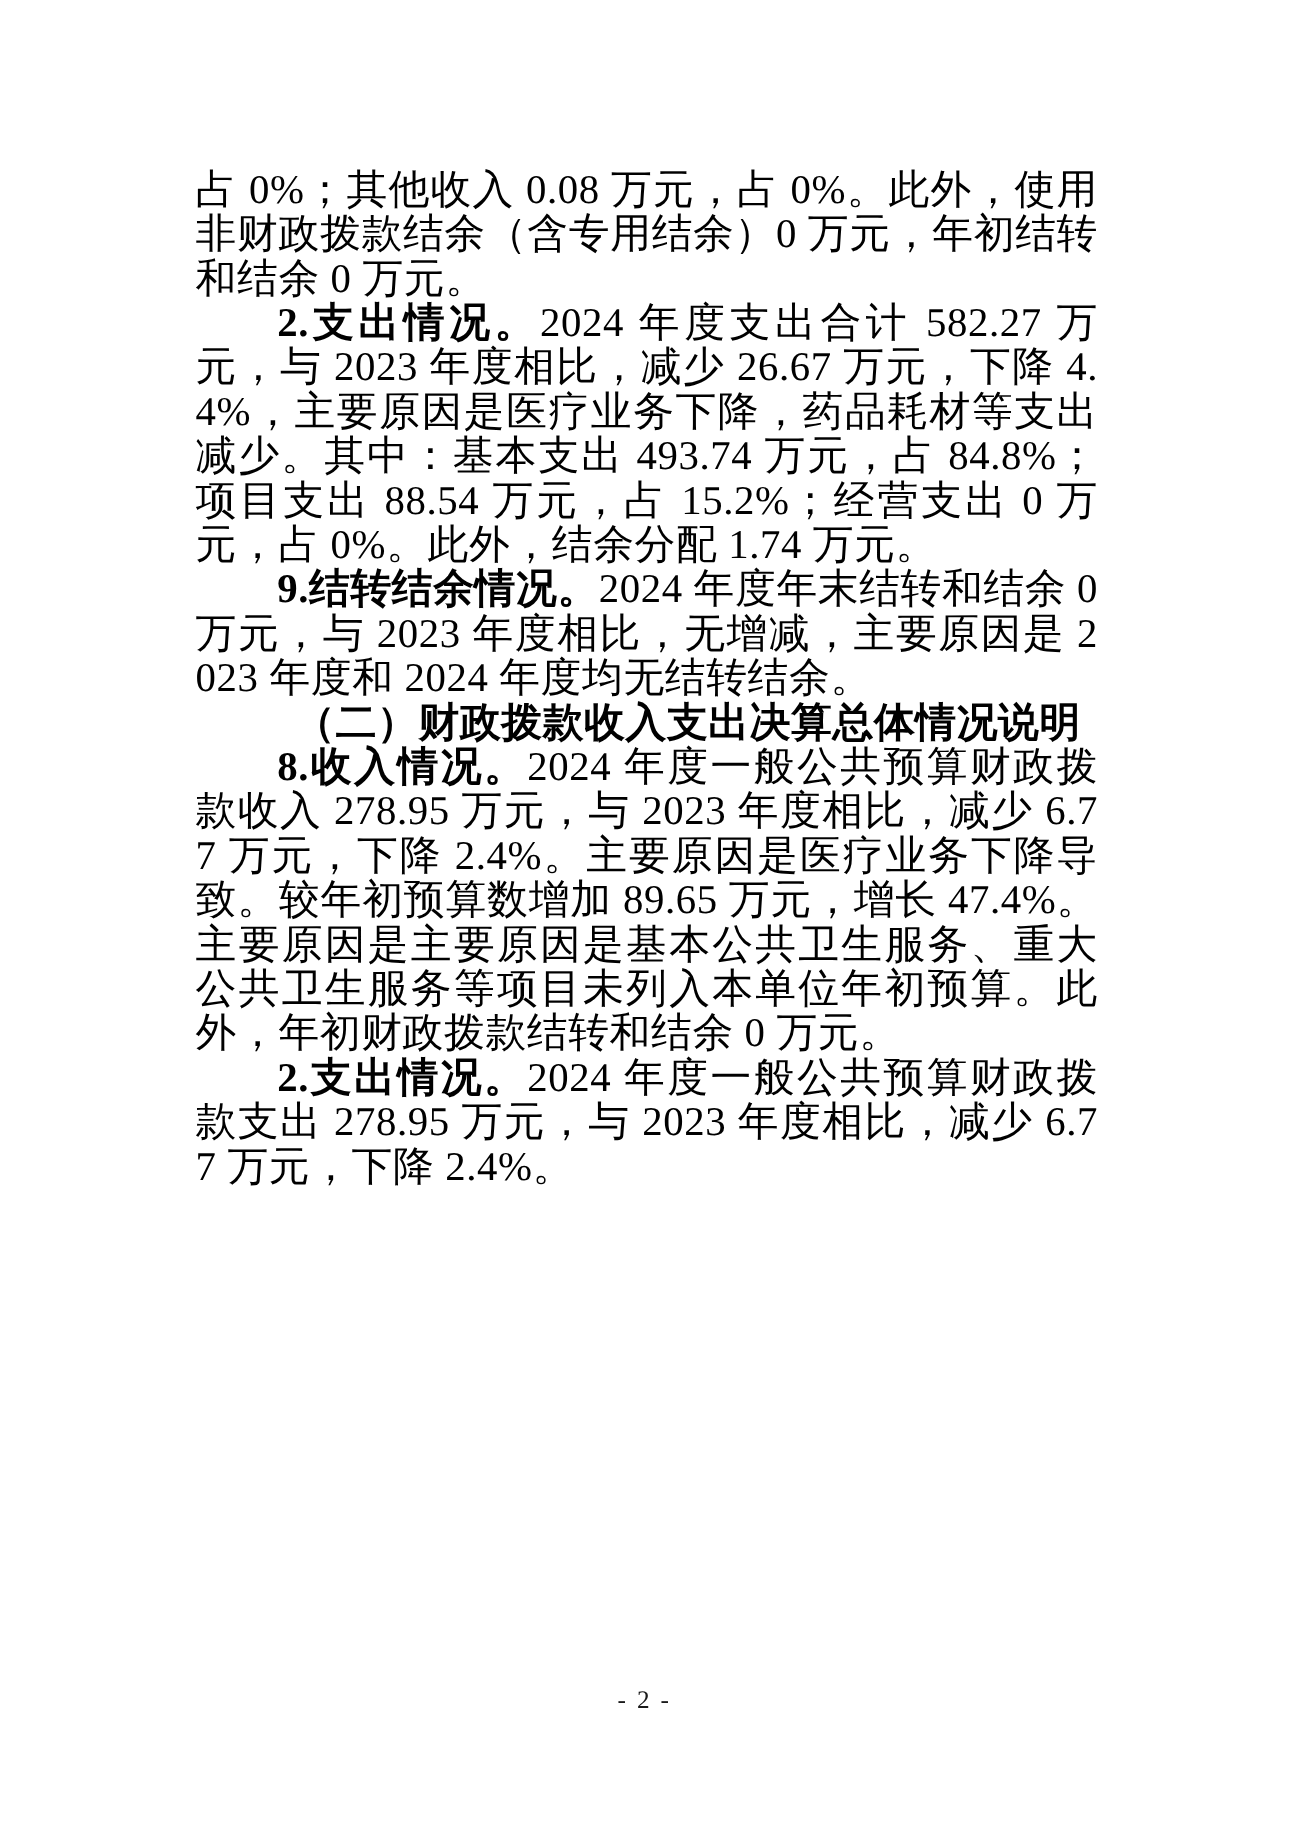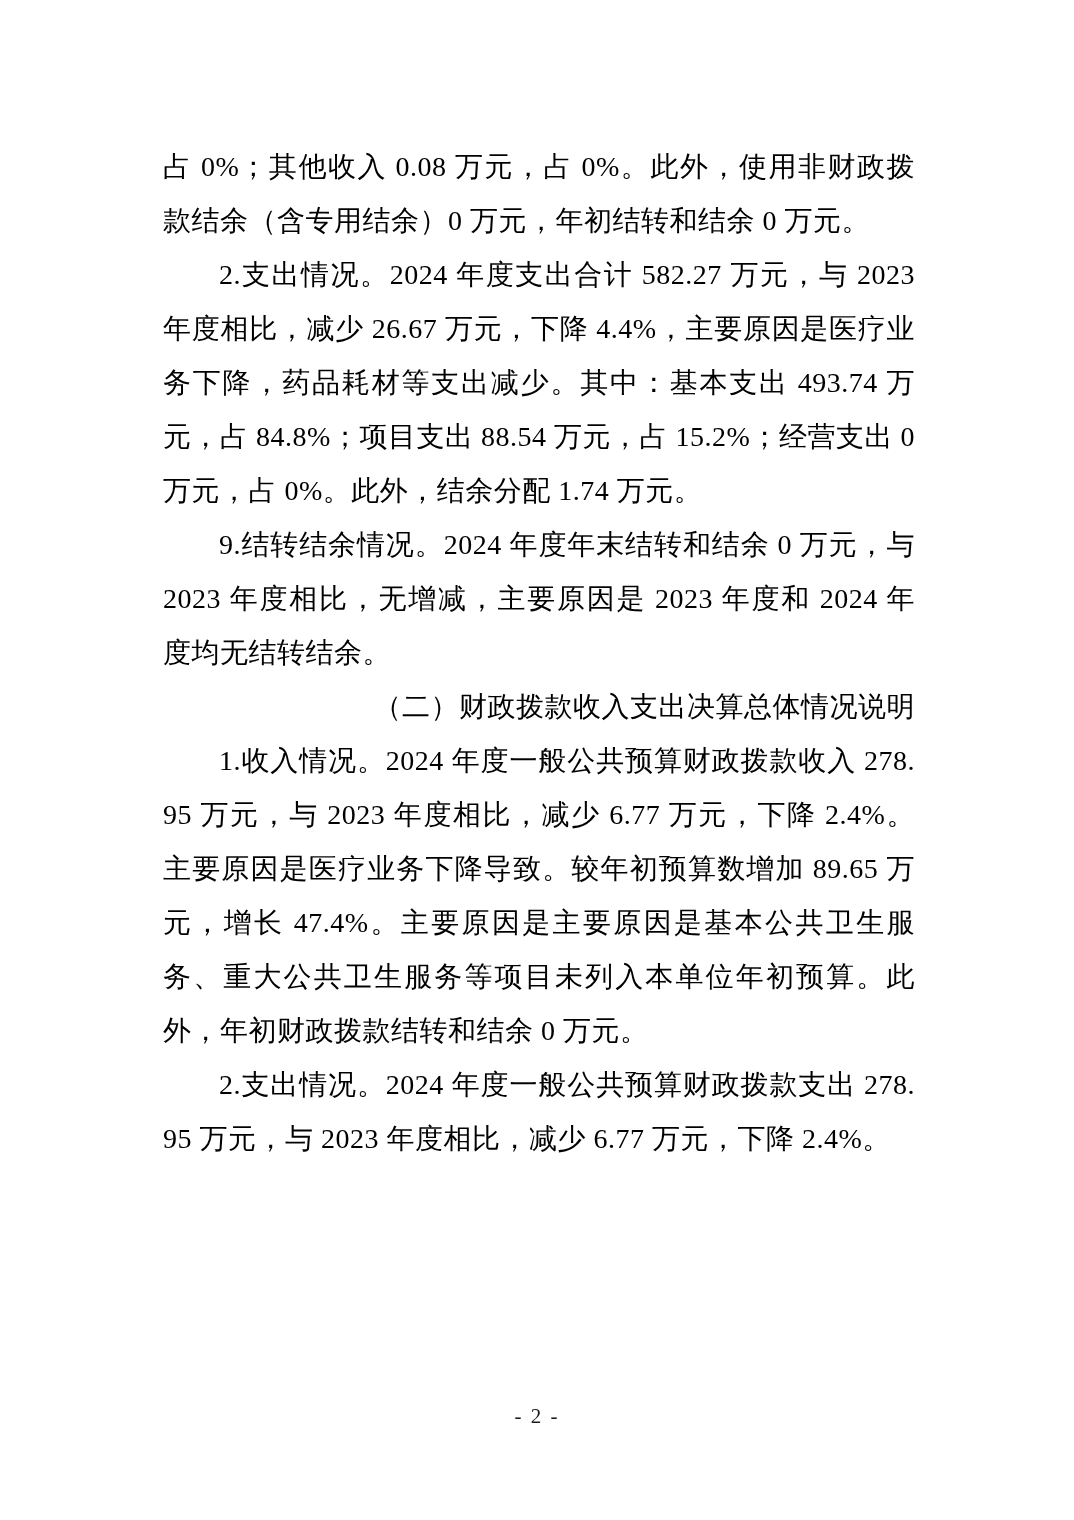--- a/index.html
+++ b/index.html
@@ -17,35 +17,35 @@
   }
   .page-content {
     position: absolute;
     left: 163px;
     top: 140px;
     width: 752px;
   }
   .para {
     margin: 0;
     padding: 0;
-    font-size: 28px;
-    line-height: 54px;
+    font-size: 34px;
+    line-height: 37px;
     text-align: justify;
     letter-spacing: 0.5px;
     word-break: break-all;
   }
   .para.indent {
     text-indent: 2em;
   }
   .para .label {
-    font-weight: normal;
+    font-weight: bold;
   }
   .para.heading {
     font-weight: bold;
-    text-align: right;
+    text-align: center;
   }
   .page-footer {
     position: absolute;
     top: 1402px;
     left: 0;
     width: 100%;
     text-align: center;
     font-size: 21px;
     line-height: 28px;
     color: #1a1a1a;
@@ -60,19 +60,19 @@
   <p class="para"><span>占 0%；其他收入 0.08 万元，占 0%。此外，使用非财政拨款结余（含专用结余）0 万元，年初结转和结余 0 万元。</span></p>
 
   <p class="para indent"><span class="label">2.支出情况。</span><span>2024 年度支出合计 582.27 万元，与 2023 年度相比，减少 26.67 万元，下降 4.4%，主要原因是医疗业务下降，药品耗材等支出减少。其中：基本支出 493.74 万元，占 84.8%；项目支出 88.54 万元，占 15.2%；经营支出 0 万元，占 0%。此外，结余分配 1.74 万元。</span></p>
 
   <p class="para indent"><span class="label">9.结转结余情况。</span><span>2024 年度年末结转和结余 0 万元，与 2023 年度相比，无增减，主要原因是 2023 年度和 2024 年度均无结转结余。</span></p>
 
   <p class="para indent heading"><span class="label">（二）财政拨款收入支出决算总体情况说明</span></p>
 
 
 
-  <p class="para indent"><span class="label">1.收入情况。</span><span>2024 年度一般公共预算财政拨款收入 278.95 万元，与 2023 年度相比，减少 6.77 万元，下降 2.4%。主要原因是医疗业务下降导致。较年初预算数增加 89.65 万元，增长 47.4%。主要原因是主要原因是基本公共卫生服务、重大公共卫生服务等项目未列入本单位年初预算。此外，年初财政拨款结转和结余 0 万元。</span></p>
+  <p class="para indent"><span class="label">8.收入情况。</span><span>2024 年度一般公共预算财政拨款收入 278.95 万元，与 2023 年度相比，减少 6.77 万元，下降 2.4%。主要原因是医疗业务下降导致。较年初预算数增加 89.65 万元，增长 47.4%。主要原因是主要原因是基本公共卫生服务、重大公共卫生服务等项目未列入本单位年初预算。此外，年初财政拨款结转和结余 0 万元。</span></p>
 
   <p class="para indent"><span class="label">2.支出情况。</span><span>2024 年度一般公共预算财政拨款支出 278.95 万元，与 2023 年度相比，减少 6.77 万元，下降 2.4%。</span></p>
 
 </div>
 
 <div class="page-footer">- 2 -</div>
 
 </body></html>

